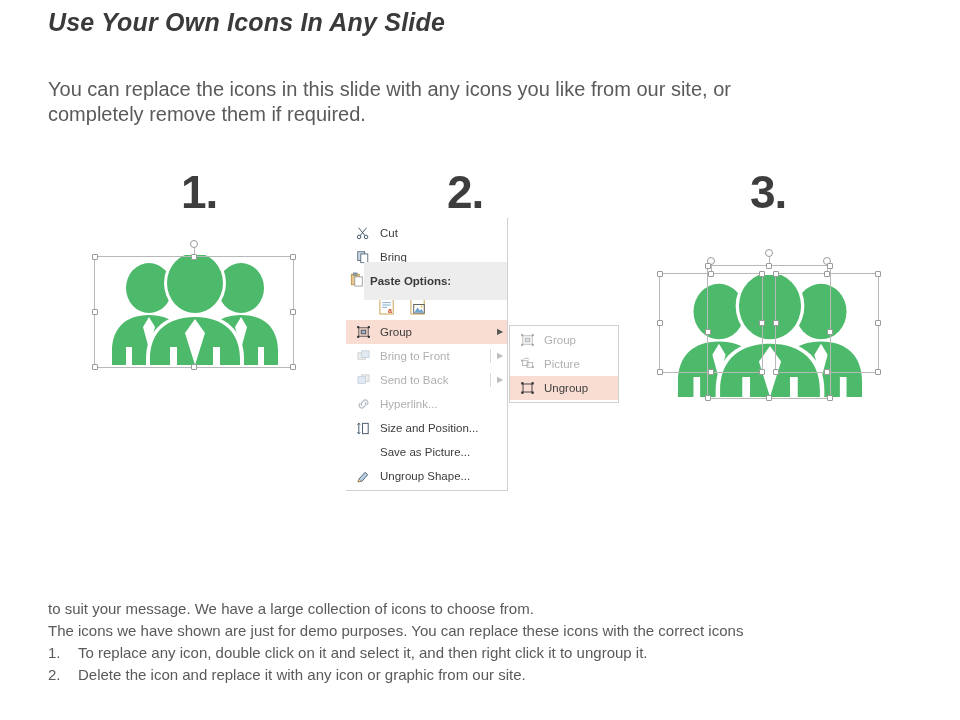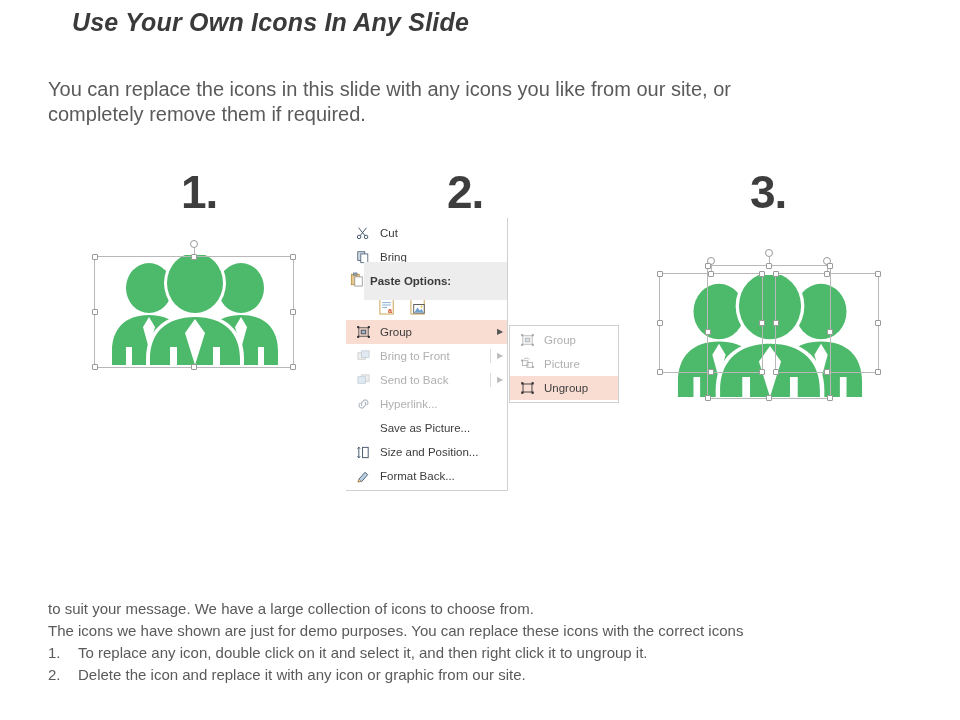--- a/index.html
+++ b/index.html
@@ -20,21 +20,20 @@
   #slide-title {
     position: absolute;
     left: 48px;
     top: 8px;
     font-size: 25px;
     font-style: italic;
     font-weight: bold;
     color: #3a3a3a;
     letter-spacing: 0.2px;
     white-space: nowrap;
-    margin-left: 24px;
   }
 
   #intro-text {
     position: absolute;
     left: 48px;
     top: 77px;
     width: 760px;
     font-size: 20px;
     line-height: 25px;
     color: #5a5a5a;
@@ -425,46 +424,46 @@
           <g stroke="#41556b" stroke-width="1.2" fill="none">
             <path d="M6.5 9.5 a3 3 0 0 1 0-4 l2-2 a3 3 0 0 1 4 4 l-1 1"></path>
             <path d="M9.5 5.5 a3 3 0 0 1 0 4 l-2 2 a3 3 0 0 1 -4 -4 l1 -1"></path>
           </g>
         </svg>
     </span>
     <span class="mi-label">Hyperlink...</span>
   </div>
 
   <div class="menu-item">
-    <span class="mi-icon"></span>
-    <span class="mi-label">Save as Picture...</span>
-  </div>
-
-  <div class="menu-item">
     <span class="mi-icon">
       <svg width="15" height="15" viewBox="0 0 16 16">
           <g stroke="#41556b" stroke-width="1" fill="none">
             <line x1="3" y1="2.5" x2="3" y2="13.5"></line>
             <path d="M1.6 4 L3 2.2 L4.4 4"></path>
             <path d="M1.6 12 L3 13.8 L4.4 12"></path>
           </g>
           <rect x="7" y="2.5" width="6" height="11" fill="#ffffff" stroke="#41556b" stroke-width="1"></rect>
         </svg>
     </span>
     <span class="mi-label">Size and Position...</span>
   </div>
 
   <div class="menu-item">
+    <span class="mi-icon"></span>
+    <span class="mi-label">Save as Picture...</span>
+  </div>
+
+  <div class="menu-item">
     <span class="mi-icon">
       <svg width="15" height="15" viewBox="0 0 16 16">
           <path d="M3 11 L9.5 3.5 L12.5 6 L6 13.5 Z" fill="#b9cfe2" stroke="#41556b" stroke-width="0.9"></path>
           <path d="M3 11 L2 14 L5.5 13" fill="#f0d9a8" stroke="#8a6c2e" stroke-width="0.8"></path>
         </svg>
     </span>
-    <span class="mi-label">Format Back...</span>
+    <span class="mi-label">Ungroup Shape...</span>
   </div>
 </div>
 
 <div id="group-submenu">
   <div class="menu-item disabled">
     <span class="mi-icon">
       <svg width="15" height="14" viewBox="0 0 16 15">
           <g stroke="#3d3d3d" stroke-width="0.9" fill="none">
             <rect x="3" y="3" width="10" height="9"></rect>
             <rect x="5.5" y="5.5" width="5" height="4" fill="#9fb7cd"></rect>

